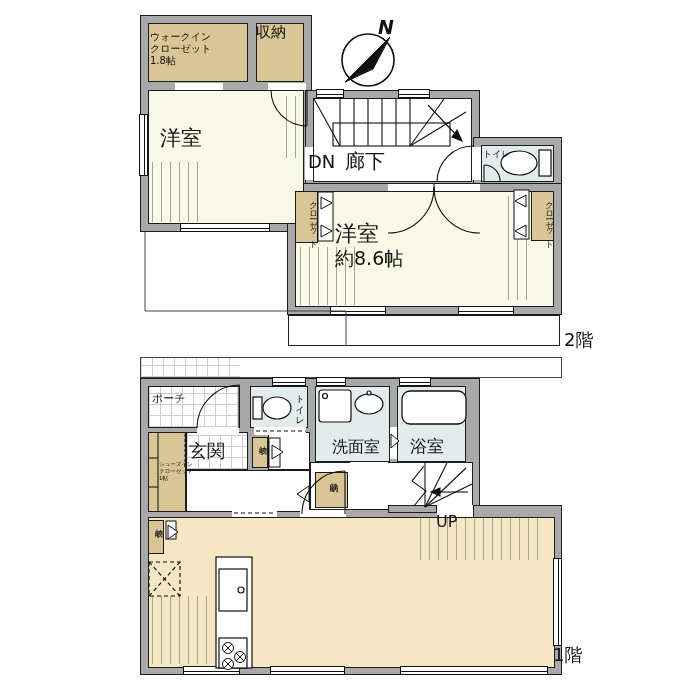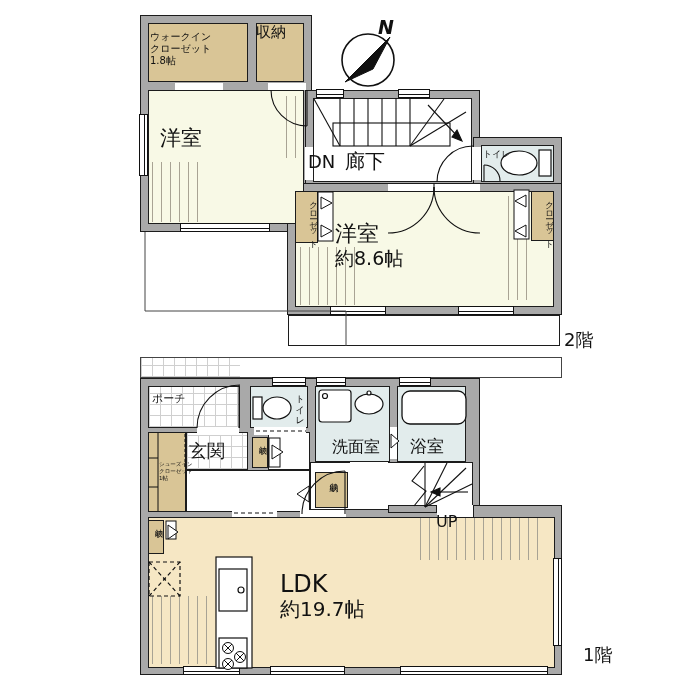--- a/index.html
+++ b/index.html
@@ -264,19 +264,15 @@
     <div>クローゼット</div>
     <div>1帖</div>
   </div>
   <div class="label vtext" style="left:293px;top:389px;width:12px;height:38px;font-size:9px;">トイレ</div>
   <div class="label" style="left:317px;top:438px;width:72px;font-size:16px;margin-left:15px;">洗面室</div>
   <div class="label" style="left:410px;top:436px;width:48px;font-size:17px;">浴室</div>
   <div class="label vtext" style="left:254px;top:440px;width:13px;height:26px;font-size:8px;">収納</div>
   <div class="label vtext" style="left:324px;top:476px;width:15px;height:28px;font-size:9px;">収納</div>
   <div class="label vtext" style="left:150px;top:523px;width:13px;height:28px;font-size:8px;">収納</div>
   <div class="label" style="left:436px;top:513px;width:38px;font-size:16px;">UP</div>
-  <div class="label" style="left:280px;top:570px;width:165px;">
-    <div style="font-size:24px;">LDK</div>
-    <div style="font-size:20px;">約19.7帖</div>
-  </div>
-  <div class="label" style="left:553px;top:644px;width:44px;font-size:18px;text-align:left;margin-left:30px;">1階</div>
+  <div class="label" style="left:553px;top:644px;width:44px;font-size:18px;text-align:left;">1階</div>
 
 </div>
 
 </body></html>

